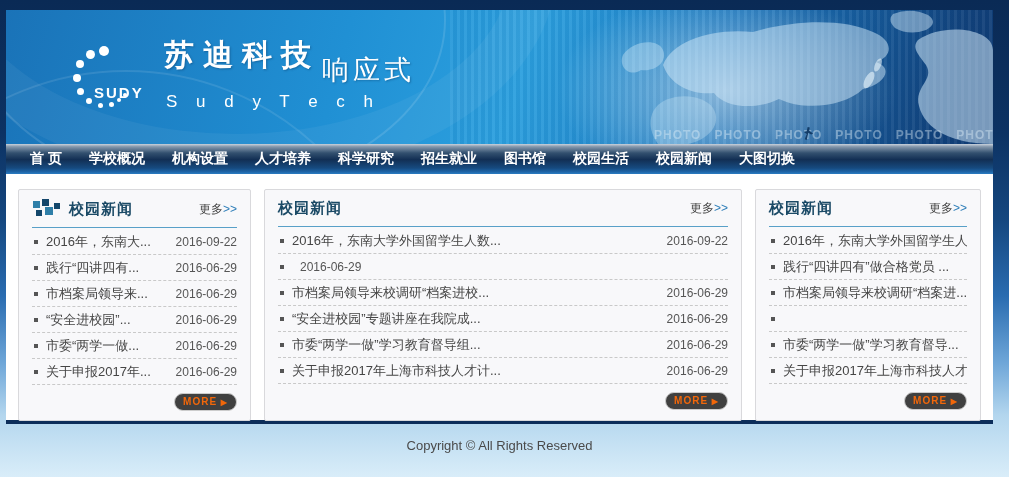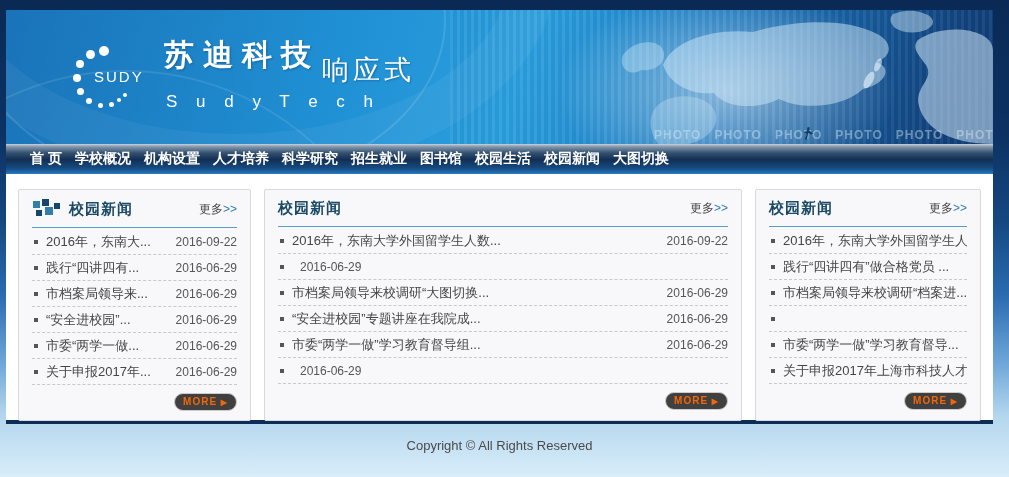--- a/index.html
+++ b/index.html
@@ -28,36 +28,36 @@
     border:2px solid rgba(255,255,255,0.10); top:60px; left:-160px; }
   .worldmap { position:absolute; right:0; top:0; height:100%; }
 
   .logo { position:absolute; left:34px; top:26px; width:140px; height:84px; cursor:pointer; }
   .logo .dot { position:absolute; background:#fff; border-radius:50%; }
   .d1 {width:10px;height:10px;left:59px;top:10px;}  .d2 {width:9px;height:9px;left:46px;top:14px;}
   .d3 {width:8px;height:8px;left:36px;top:24px;}    .d4 {width:8px;height:8px;left:33px;top:38px;}
   .d5 {width:7px;height:7px;left:37px;top:52px;}    .d6 {width:6px;height:6px;left:46px;top:62px;}
   .d7 {width:5px;height:5px;left:58px;top:67px;}    .d8 {width:5px;height:5px;left:69px;top:66px;}
   .d9 {width:4px;height:4px;left:77px;top:62px;}    .d10{width:4px;height:4px;left:83px;top:57px;}
-  .logo-word { position:absolute; left:54px; top:32px; color:#fff; font-size:15px; font-weight:normal; letter-spacing:2px; }
+  .logo-word { position:absolute; left:54px; top:48px; color:#fff; font-size:15px; font-weight:bold; letter-spacing:2px; }
 
   .brand { position:absolute; left:158px; top:25px; color:#fff; cursor:default; }
   .brand-cn { font-size:30px; font-weight:bold; letter-spacing:9px; text-shadow:1px 1px 2px rgba(0,40,80,.35); }
   .brand-en { font-size:17px; letter-spacing:7px; margin-top:16px; padding-left:2px; }
   .slogan { position:absolute; left:316px; top:42px; color:#fff; font-size:27px; font-weight:normal;
     letter-spacing:4px; text-shadow:1px 1px 2px rgba(0,40,80,.35); }
 
   .photo-row { position:absolute; bottom:2px; left:648px; right:-40px; display:flex; gap:13px;
     font-size:12px; font-weight:bold; letter-spacing:1px; color:rgba(225,238,248,0.42); white-space:nowrap; }
   .runner { position:absolute; bottom:4px; left:797px; width:11px; height:13px; background:#143d68;
     clip-path:polygon(42% 0,62% 4%,56% 28%,92% 50%,74% 58%,48% 44%,34% 100%,16% 94%,34% 54%,8% 38%,34% 32%); }
 
   
   .nav {
-    height:30px; display:flex; align-items:center; padding-left:24px; gap:13px;
+    height:30px; display:flex; align-items:center; padding-left:24px; gap:27px;
     background:linear-gradient(180deg,#c9d2dc 0%,#8497ac 9%,#32506f 30%,#122f54 52%,#164a7f 80%,#1d63a5 92%,#2b7cc2 100%);
   }
   .nav a { color:#fff; font-size:14px; font-weight:bold; text-decoration:none; white-space:nowrap; cursor:pointer; }
 
   
   .main { background:#fff; height:250px; padding:15px 12px 0; border-bottom:4px solid #0c2d5a; }
   .panels-row { display:flex; justify-content:space-between; }
   .panel { background:#f8f8fa; border:1px solid #d9d9dc; border-radius:2px; padding:9px 13px 7px; }
   .panel-1 { width:233px; } .panel-2 { width:478px; } .panel-3 { width:226px; }
 
@@ -214,35 +214,36 @@
     <span class="bullet"></span>
     <span class="news-title">2016年，东南大学外国留学生人数...</span>
     <span class="news-date">2016-09-22</span>
   </div>
             <div class="news-item">
     <span class="bullet"></span>
     <span class="news-date">2016-06-29</span>
   </div>
             <div class="news-item">
     <span class="bullet"></span>
-    <span class="news-title">市档案局领导来校调研“大图切换...</span>
+    <span class="news-title">市档案局领导来校调研“档案进校...</span>
     <span class="news-date">2016-06-29</span>
   </div>
             <div class="news-item">
     <span class="bullet"></span>
     <span class="news-title">“安全进校园”专题讲座在我院成...</span>
     <span class="news-date">2016-06-29</span>
   </div>
             <div class="news-item">
     <span class="bullet"></span>
     <span class="news-title">市委“两学一做”学习教育督导组...</span>
     <span class="news-date">2016-06-29</span>
   </div>
             <div class="news-item">
     <span class="bullet"></span>
+    <span class="news-title">关于申报2017年上海市科技人才计...</span>
     <span class="news-date">2016-06-29</span>
   </div>
           </div>
     <div class="more-row">
       <button class="more-button"><span class="btn-label">MORE</span> <span class="btn-arrow">▶</span></button>
     </div>
   </div>
         <div class="panel panel-3">
     <div class="panel-head">
 

